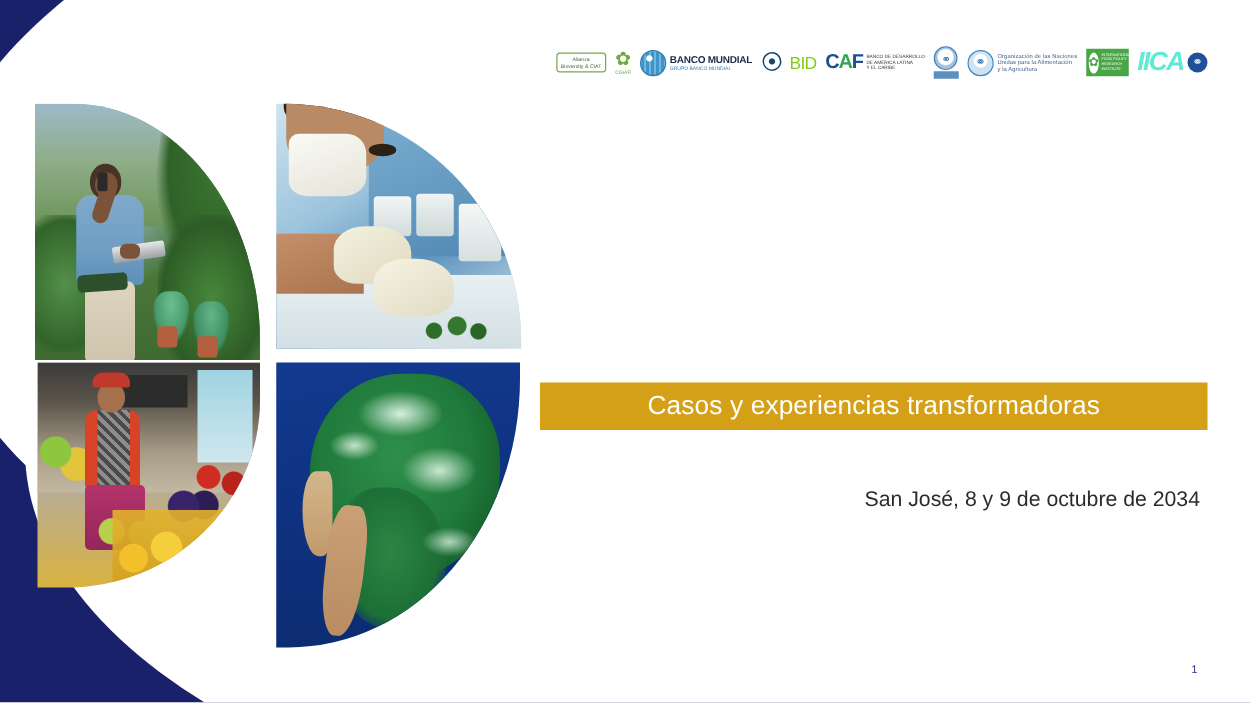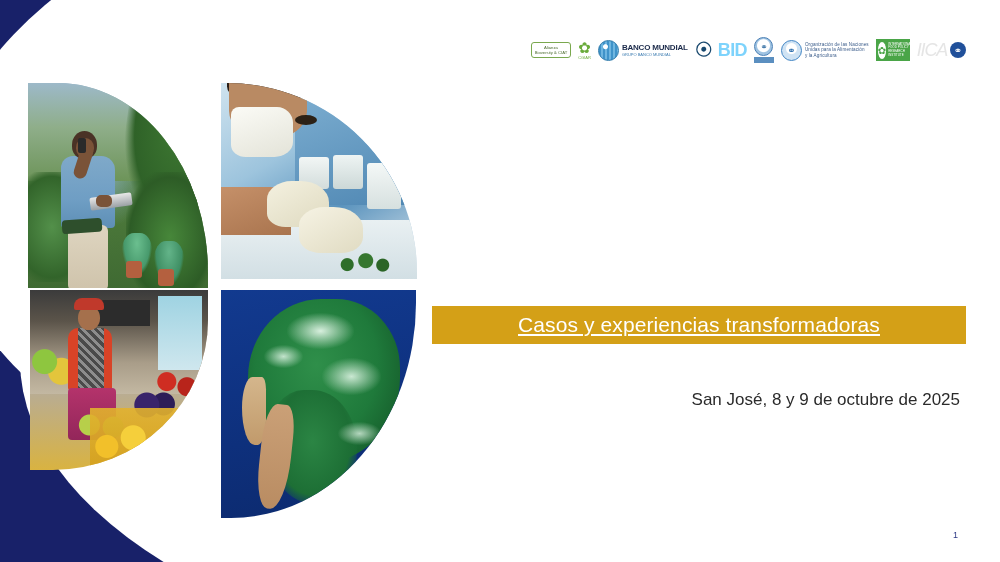--- a/index.html
+++ b/index.html
@@ -351,21 +351,21 @@
     background:
       radial-gradient(circle at 34% 30%, #ffffff 0 2px, rgba(255,255,255,0) 3px),
       repeating-linear-gradient(90deg, #3f93c9 0 2px, #6fb6e0 2px 4px);
     border: 1px solid #2c79aa;
   }
   .lg-wb-name { font-size: 8px; font-weight: bold; color: #1b2a4a; letter-spacing: -.2px; text-align: right; }
   .lg-wb-sub { font-size: 4px; color: #3b7bb0; }
   .lg-bid-mark {
     width: 20px; height: 18px; color: #18486e; font-size: 18px; line-height: 1;
   }
-  .lg-bid-word { font-size: 18px; font-weight: bold; color: #7dd3fc; letter-spacing: -.6px; }
+  .lg-bid-word { font-size: 14px; font-weight: normal; color: #84cc16; letter-spacing: -.6px; }
   .lg-caf {
     font-size: 16px; font-weight: bold; letter-spacing: -1px;
     color: #1b4f8f;
   }
   .lg-caf .a { color: #2fa84f; }
   .lg-caf-sub { font-size: 3.8px; color: #333; line-height: 1.25; }
   .lg-un-emblem {
     width: 17px; height: 17px; border-radius: 50%;
     border: 1px solid #4a7fb5;
     background: radial-gradient(circle at 50% 45%, #ffffff 0 6px, #9fc3e2 7px 100%);
@@ -381,22 +381,22 @@
   .lg-ifpri {
     width: 30px; height: 22px; background: #4aa547;
     display: flex; align-items: center; gap: 2px; padding: 0 2px;
   }
   .lg-ifpri-leaf {
     width: 11px; height: 17px; background: #ffffff; border-radius: 50% 50% 50% 50%;
     color: #4aa547; font-size: 10px; line-height: 17px; text-align: center;
   }
   .lg-ifpri-txt { font-size: 3px; color: #ffffff; line-height: 1.25; }
   .lg-iica-word {
-    font-size: 18px; font-weight: normal; font-style: italic;
-    color: #e5e5e5; letter-spacing: -1.2px;
+    font-size: 21px; font-weight: bold; font-style: italic;
+    color: #5eead4; letter-spacing: -1.2px;
   }
   .lg-iica-globe {
     width: 16px; height: 16px; border-radius: 50%;
     background: #20509a; color: #ffffff;
     font-size: 10px; display: flex; align-items: center; justify-content: center;
   }
 
   
   #event-subtitle {
     position: absolute;
@@ -427,21 +427,20 @@
     height: 38px;
     background: #d4a017;
     display: flex;
     align-items: center;
     justify-content: center;
   }
   #gold-banner-label {
     font-size: 21px;
     color: #ffffff;
     letter-spacing: .1px;
-    text-decoration: underline;
   }
   #author-block {
     position: absolute;
     left: 600px;
     top: 388px;
     width: 360px;
     text-align: right;
     font-size: 17px;
     line-height: 1.42;
     color: #2b2b2b;
@@ -547,20 +546,28 @@
         <span class="lg-wb-name">BANCO MUNDIAL</span>
         <span class="lg-wb-sub">GRUPO BANCO MUNDIAL</span>
       </div>
     </div>
 
     <div class="logo">
       <span class="lg-bid-mark">⦿</span>
       <span class="lg-bid-word">BID</span>
     </div>
 
+    <div class="logo">
+      <span class="lg-caf"><span>C</span><span class="a">A</span><span>F</span></span>
+      <div class="lg-caf-sub">
+        <div>BANCO DE DESARROLLO</div>
+        <div>DE AMÉRICA LATINA</div>
+        <div>Y EL CARIBE</div>
+      </div>
+    </div>
 
     <div class="logo">
       <div style="display:flex;flex-direction:column;align-items:center;">
         <div class="lg-un-emblem">⚭</div>
         <div class="lg-un-bar"></div>
       </div>
     </div>
 
     <div class="logo">
       <div class="lg-fao-mark">⚭</div>
@@ -590,18 +597,18 @@
 
   </div>
 
 
 
   <div id="gold-banner">
     <span id="gold-banner-label">Casos y experiencias transformadoras</span>
   </div>
 
   <div id="author-block">
-    <div>San José, 8 y 9 de octubre de 2025</div>
+    <div>San José, 8 y 9 de octubre de 2034</div>
   </div>
 
   <div id="page-number">1</div>
 
 </div>
 
 </body></html>

